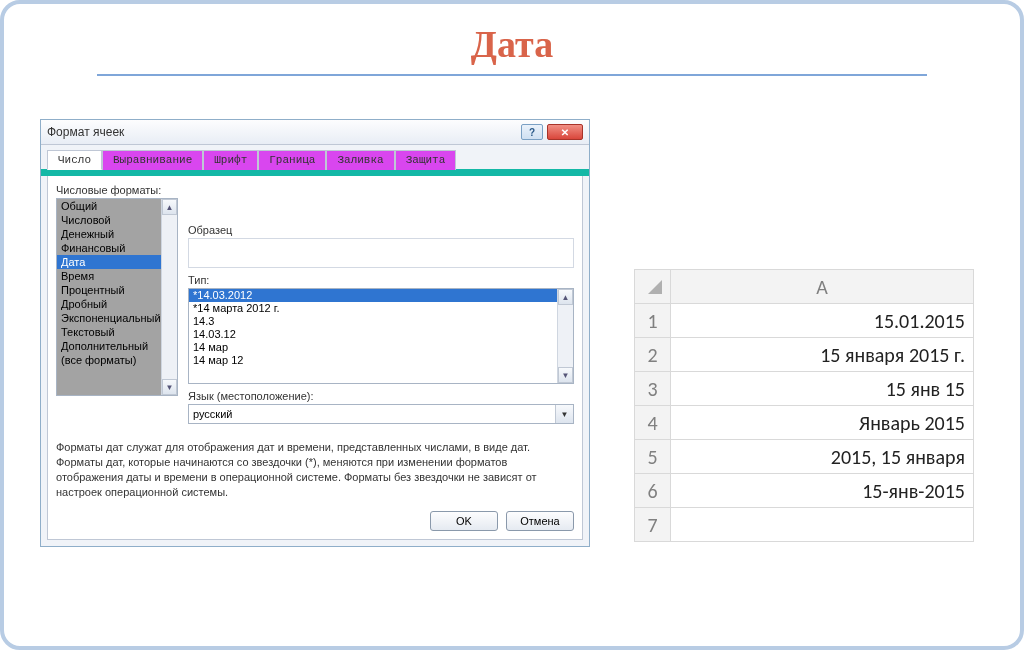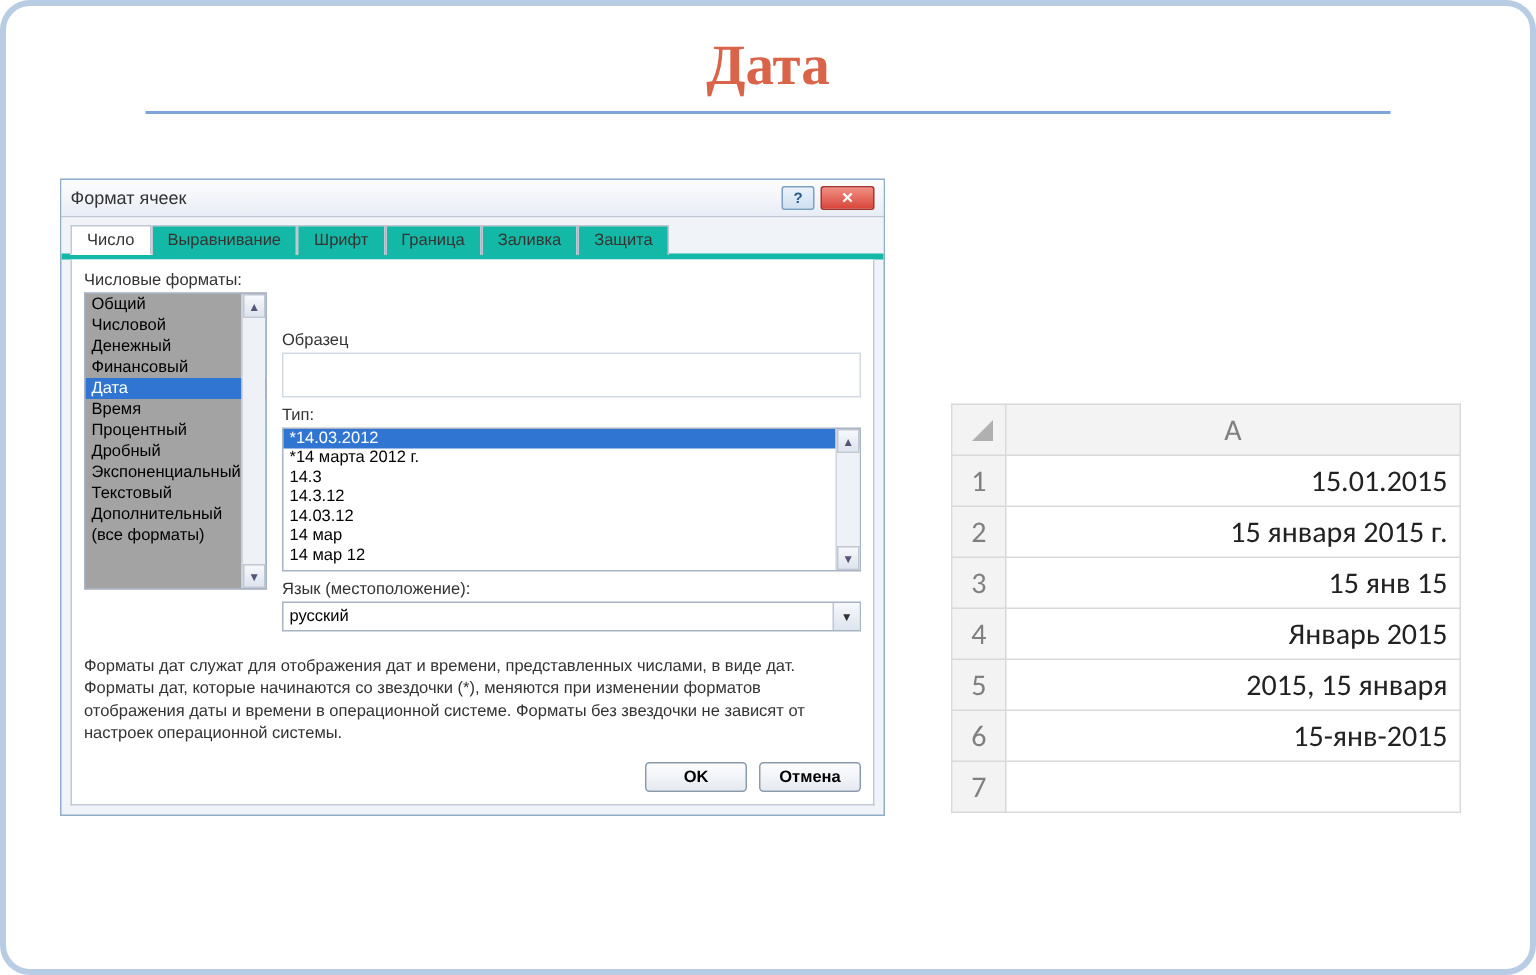--- a/index.html
+++ b/index.html
@@ -64,28 +64,29 @@
     width: 36px;
     background: linear-gradient(#f18f84, #d9463b);
     color: #fff; font-weight: bold;
     border-color: #a83329;
   }
 
   .tabs {
     display: flex;
     padding-left: 6px;
     padding-top: 4px;
-    border-bottom: 4px solid #14b8a6;
+    border-bottom: 7px solid #14b8a6;
     background: #f0f3f8;
+    font-family: Liberation Mono, monospace;
   }
   .tab {
     padding: 3px 10px;
     border: 1px solid #bfc7d5;
     border-bottom: none;
-    background: #14b8a6;
+    background: #d946ef;
     color: #333;
     margin-right: 0;
     position: relative;
     top: 1px;
     font-size: 11px;
   }
   .tab.active {
     background: #ffffff;
     border-bottom: 1px solid #fff;
     z-index: 2;
@@ -174,21 +175,20 @@
     color: #333;
     margin-top: 16px;
     line-height: 1.35;
   }
 
   .btnrow {
     display: flex;
     justify-content: flex-end;
     gap: 8px;
     margin-top: 12px;
-    font-weight: bold;
   }
   .btn {
     min-width: 68px;
     padding: 3px 12px;
     text-align: center;
     border: 1px solid #8a99ab;
     background: linear-gradient(#fdfdfe, #e5eaf1);
     border-radius: 3px;
     font-size: 11px;
   }
@@ -284,21 +284,20 @@
           <div class="samplegroup">
             <div class="label">Образец</div>
             <div class="sample"></div>
           </div>
 
           <div class="label">Тип:</div>
           <div class="typelist">
             <div class="typeitem sel">*14.03.2012</div>
             <div class="typeitem">*14 марта 2012 г.</div>
             <div class="typeitem">14.3</div>
-            <div class="typeitem">14.3.12</div>
             <div class="typeitem">14.03.12</div>
             <div class="typeitem">14 мар</div>
             <div class="typeitem">14 мар 12</div>
             <div class="scroll">
               <div class="scrollbtn">▲</div>
               <div class="scrollbtn">▼</div>
             </div>
           </div>
 
           <div class="label" style="margin-top:6px;">Язык (местоположение):</div>

